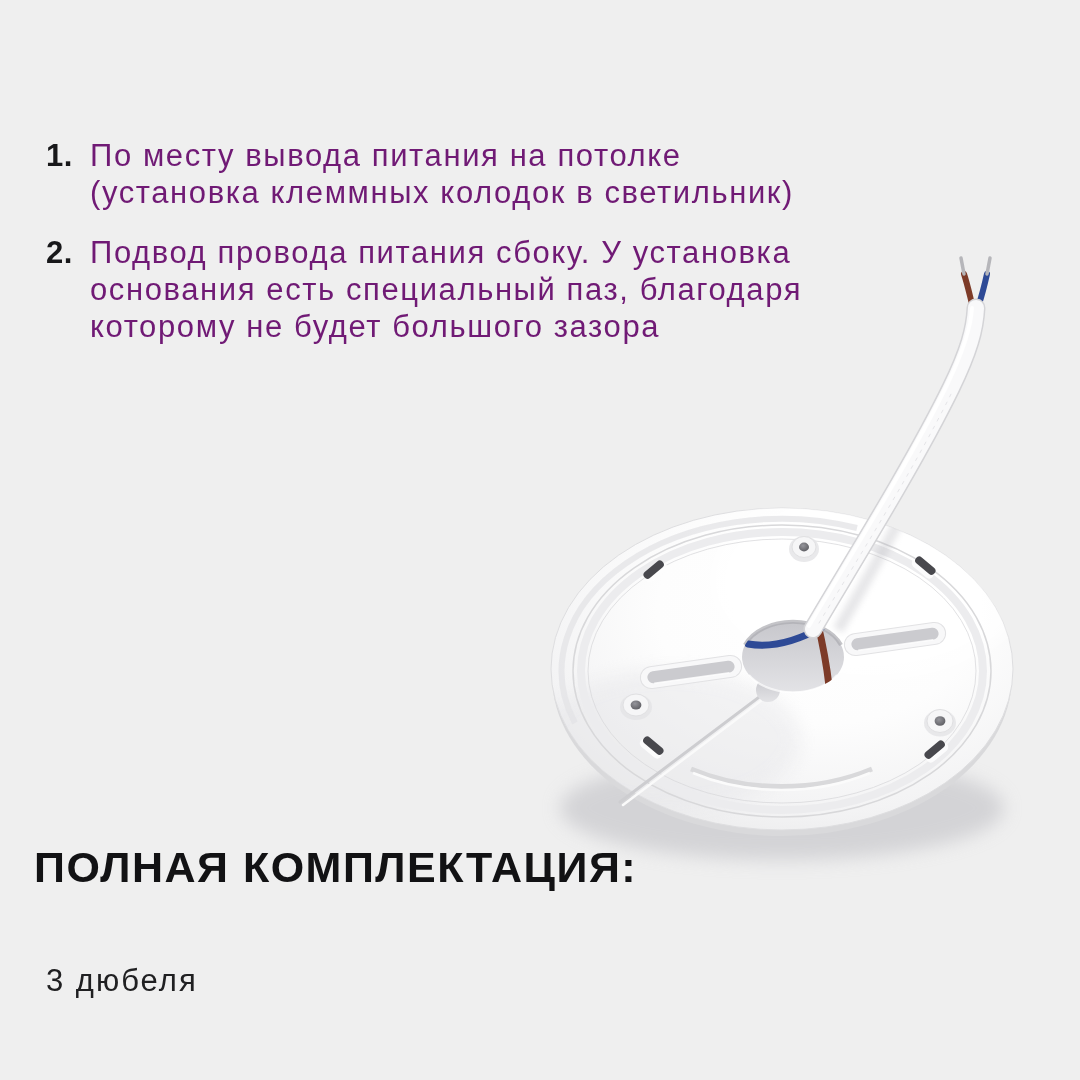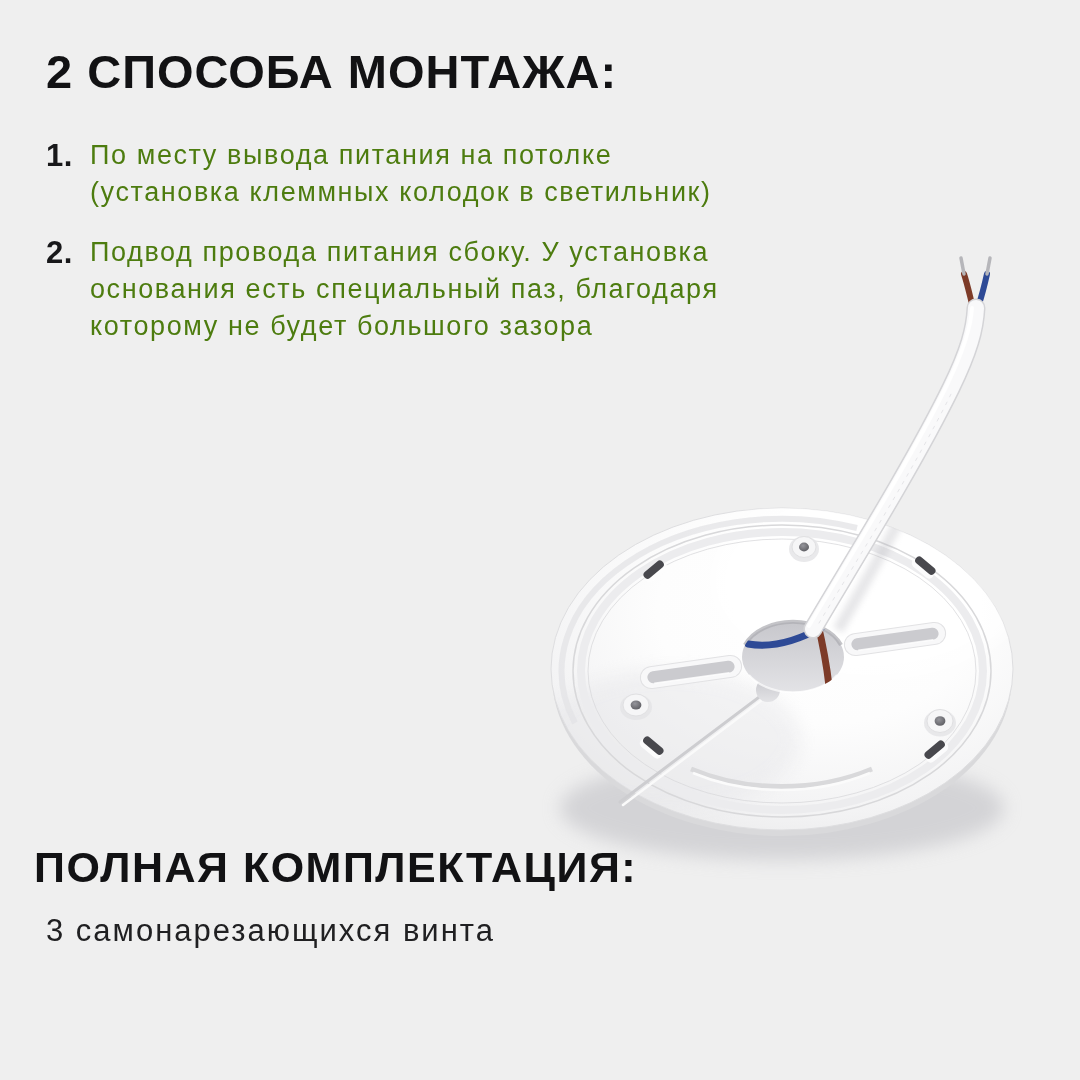--- a/index.html
+++ b/index.html
@@ -19,21 +19,21 @@
   .steps{position:absolute;left:46px;top:0;width:930px;}
   .step{position:absolute;left:0;display:flex;align-items:flex-start;}
   .step-1{top:137px;}
   .step-2{top:234px;}
   .step .num{
     flex:0 0 44px;
     font-size:31px;font-weight:700;color:#18181a;
     line-height:37px;letter-spacing:0.5px;
   }
   .step .txt{
-    font-size:27px;font-weight:400;color:#4d7c0f;
+    font-size:31px;font-weight:400;color:#701a75;
     line-height:37px;letter-spacing:1.6px;
     white-space:pre-line;
   }
   .photo{
     position:absolute;left:520px;top:230px;
     width:560px;height:660px;
   }
   .pkg-title{
     position:absolute;left:34px;top:843px;
     font-size:43px;font-weight:700;letter-spacing:1.5px;
@@ -45,21 +45,20 @@
     letter-spacing:2px;line-height:38px;
   }
   .pkg-line-1{top:912px;}
   .pkg-line-2{top:962px;}
 </style>
 </head>
 <body>
 
 <div class="page">
 
-  <h1 class="title">2 СПОСОБА МОНТАЖА:</h1>
 
   <div class="steps">
     <div class="step step-1">
       <span class="num">1.</span>
       <span class="txt">По месту вывода питания на потолке
 (установка клеммных колодок в светильник)</span>
     </div>
     <div class="step step-2">
       <span class="num">2.</span>
       <span class="txt">Подвод провода питания сбоку. У установка
@@ -200,15 +199,15 @@
 
     <g fill="none" stroke-linecap="round">
       <path d="M293,399 C320,352 392,238 431,158 C449,121 455,99 456,78" stroke="#d4d4d7" stroke-width="19"></path>
       <path d="M293,399 C320,352 392,238 431,158 C449,121 455,99 456,78" stroke-width="16" stroke="#f9f9fa"></path>
       <path d="M289,396 C316,349 388,235 427,155 C445,118 451,96 452,78" stroke="#ffffff" stroke-width="4" opacity="0.9"></path>
       <path d="M299,393 C326,348 394,240 433,160" stroke="#e2e2e6" stroke-width="1" stroke-dasharray="3 6" opacity="0.9"></path>
     </g>
   </svg>
 
   <h2 class="pkg-title">ПОЛНАЯ КОМПЛЕКТАЦИЯ:</h2>
-  <p class="pkg-line pkg-line-1">3 самонарезающихся винта</p>
+  <p class="pkg-line pkg-line-2">3 дюбеля</p>
 
 </div>
 
 </body></html>

